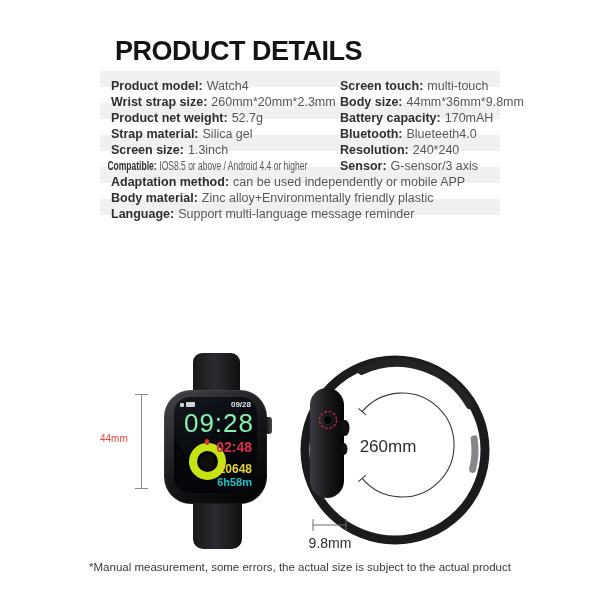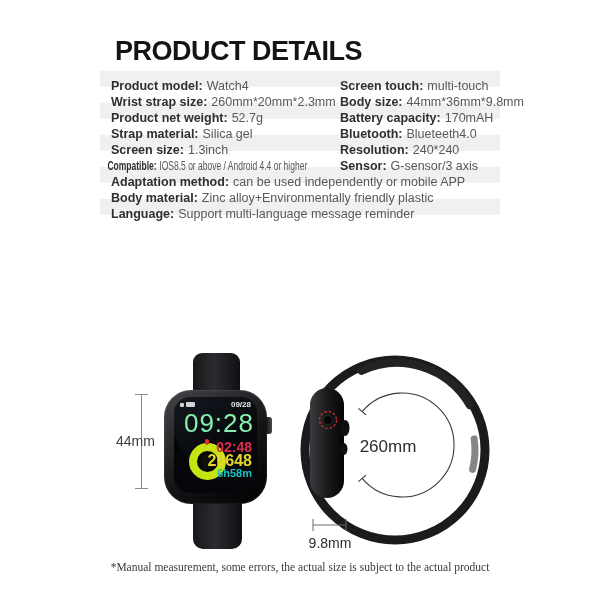--- a/index.html
+++ b/index.html
@@ -48,38 +48,38 @@
   .scr-time{position:absolute;top:11px;left:0;right:2px;text-align:center;color:#86efac;
              font-size:26px;letter-spacing:1px;padding-left:9px;}
   .ring{position:absolute;left:15px;top:46px;width:37px;height:37px;border-radius:50%;
              box-sizing:border-box;border:8px solid #c6e312;background:#0d0f08;
              box-shadow:inset 0 0 0 3px rgba(0,0,0,0.55);}
   .ring-dot{position:absolute;left:31px;top:42px;width:4px;height:6px;background:#e03030;
              border-radius:2px;}
   .scr-stats{position:absolute;right:5px;top:44px;text-align:right;font-weight:700;}
   .stat{line-height:13px;}
   .stat.heart{color:#e02a52;font-size:14px;}
-  .stat.steps{color:#e7d52e;font-size:16px;}
+  .stat.steps{color:#e7d52e;font-size:12px;margin-top:9px;}
   .stat.dur{color:#16c2c2;font-size:11px;}
 
   
   .dim-vertical{position:absolute;left:135px;top:394px;width:13px;height:95px;}
   .dim-line{position:absolute;left:6px;top:0;bottom:0;width:1px;background:#8a8a8a;}
   .dim-cap-top,.dim-cap-bottom{position:absolute;left:0;width:13px;height:1px;background:#8a8a8a;}
   .dim-cap-top{top:0;}
   .dim-cap-bottom{bottom:0;}
-  .dim-label-height{position:absolute;left:116px;top:433px;font-size:14px;color:#404040;}
+  .dim-label-height{position:absolute;left:100px;top:433px;font-size:10px;color:#ef4444;}
 
   
   .side-view{position:absolute;left:288px;top:346px;}
   .svg-dim-text{font-family:"Liberation Sans",sans-serif;fill:#2d2d2d;}
 
   
   .footer-note{position:absolute;left:0;right:0;top:561px;text-align:center;
-             font-size:11.5px;color:#3a3a3a;font-family:Liberation Serif, serif;}
+             font-size:11.5px;color:#3a3a3a;}
 </style>
 </head>
 <body>
 
 <div class="page">
 
   <h1 class="title">PRODUCT DETAILS</h1>
 
   <div class="spec-table">
     <div class="row two">

